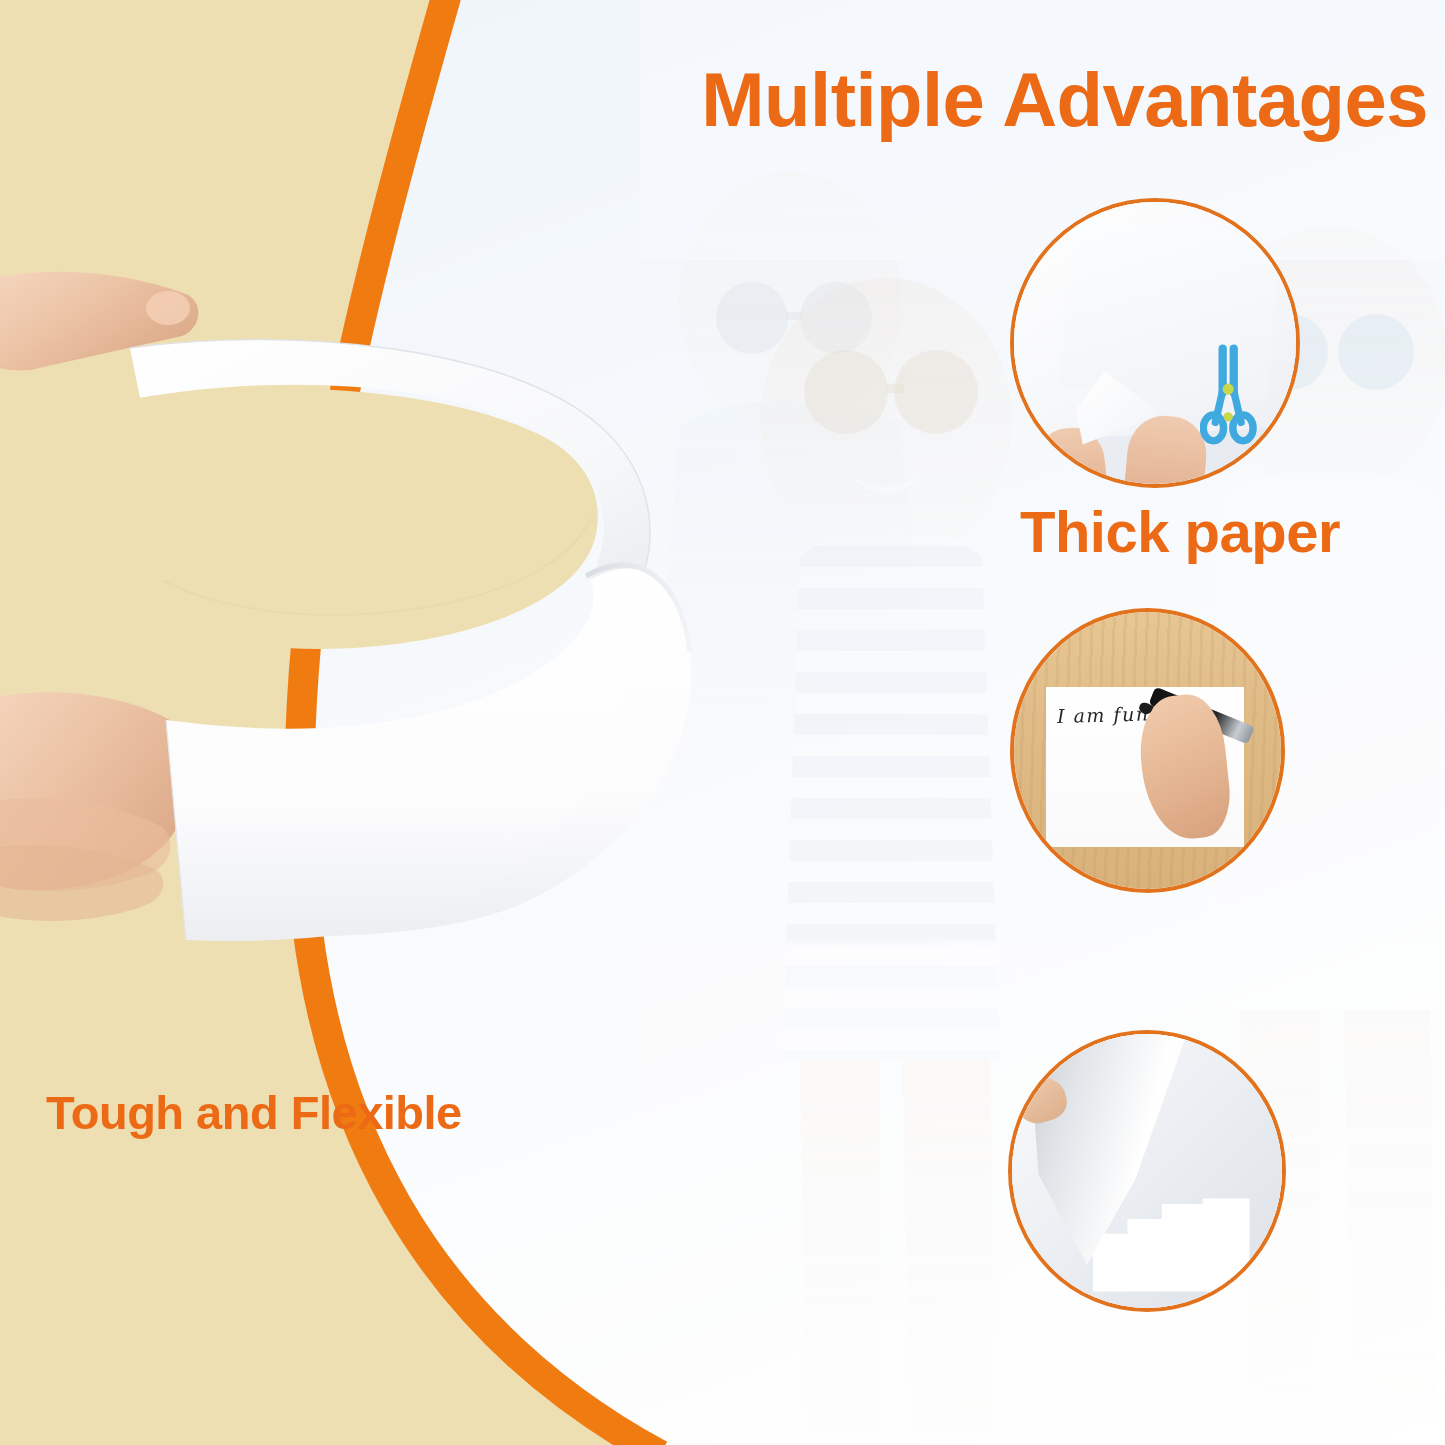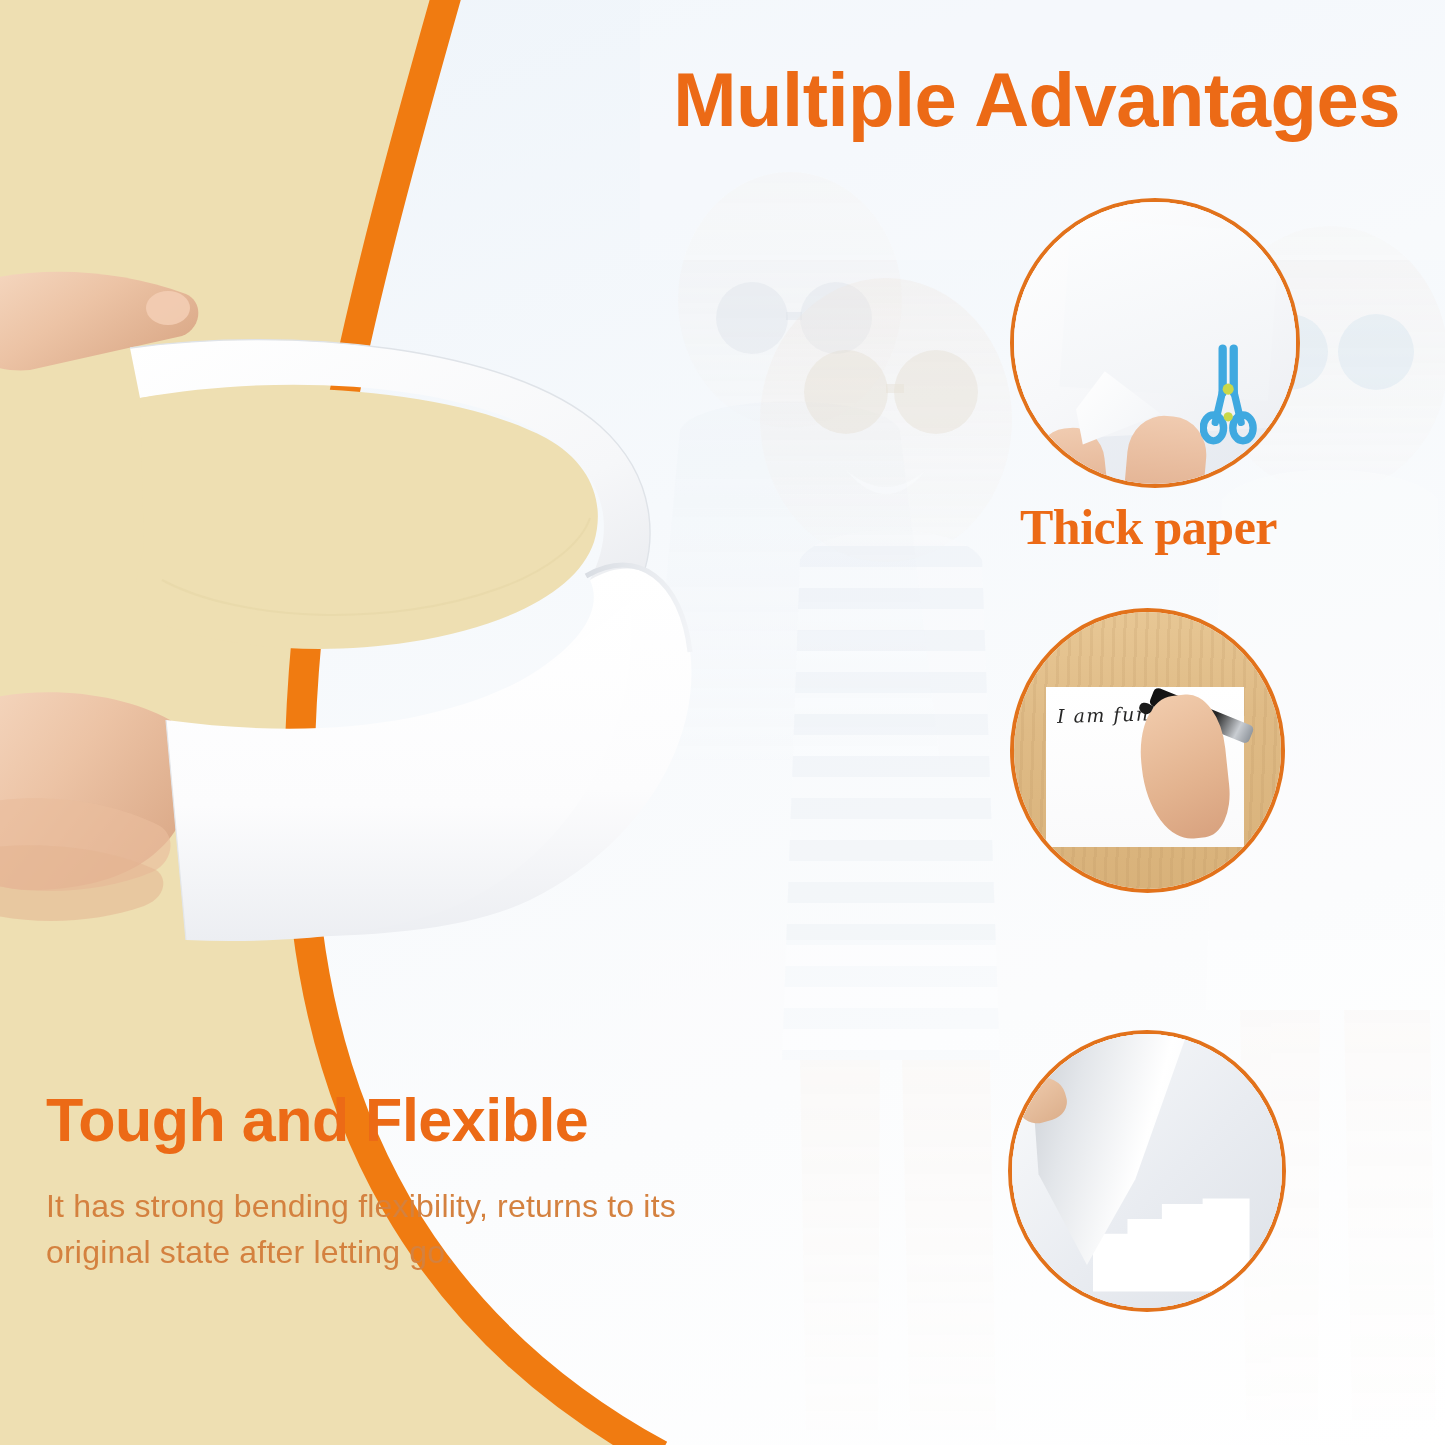--- a/index.html
+++ b/index.html
@@ -17,55 +17,55 @@
   .bg-right{
     position:absolute; inset:0;
     background:linear-gradient(160deg,#EEF4FA 0%,#F6F9FC 38%,#FBFCFD 70%,#FFFFFF 100%);
   }
   .bg-photo{ position:absolute; inset:0; opacity:.5; }
 
   .cream-shape{ position:absolute; left:0; top:0; width:100%; height:100%; }
 
   
   .headline{
-    position:absolute; left:572px; top:60px; width:828px;
+    position:absolute; left:600px; top:60px; width:828px;
     text-align:right;
     font-size:76px; line-height:1.05;
     font-weight:bold;
     letter-spacing:-0.5px;
     color:#EC6A16;
     white-space:nowrap;
     font-stretch:condensed;
   }
 
   
   .left-head{
     position:absolute; left:46px; top:1085px;
-    font-size:61px; font-weight:bold; color:#EC6A16;
+    font-size:47px; font-weight:bold; color:#EC6A16;
     letter-spacing:-0.5px; white-space:nowrap;
   }
   .left-body{
     position:absolute; left:46px; top:1183px; width:700px;
     font-size:32px; line-height:1.45; color:#D4813F;
     letter-spacing:.2px;
   }
 
   
   .feature{ position:absolute; }
   .circle{
     position:absolute; left:0; top:0;
     border-radius:50%;
     border:4px solid #E2721B;
     overflow:hidden;
     background:#fff;
   }
   .feature-label{
     position:absolute;
-    font-size:50px; font-weight:bold; color:#EC6A16;
-    white-space:nowrap; letter-spacing:-0.5px;font-family:Liberation Serif, serif;
+    font-size:58px; font-weight:bold; color:#EC6A16;
+    white-space:nowrap; letter-spacing:-0.5px;
   }
 
   
   .c1-bg{ position:absolute; inset:0; background:linear-gradient(155deg,#F7F9FC 0%,#ECEFF4 48%,#E6EAF0 100%); }
   .c1-sheet{
     position:absolute; left:-6%; top:-4%; width:108%; height:86%;
     background:linear-gradient(150deg,#FFFFFF 0%,#F7F8FA 55%,#EDEFF3 100%);
     transform:rotate(-3deg);
   }
   .c1-sheet2{
@@ -262,21 +262,20 @@
              C588,340 520,376 420,392 C330,406 240,398 176,376
              C146,364 140,330 154,300 Z" fill="#EEDFB2"></path>
     <path d="M172,330 C250,372 400,378 510,338 C560,320 592,292 600,268" fill="none" stroke="#e7d7a8" stroke-width="2" opacity=".7"></path>
 
     <path d="M596,326 C648,296 692,330 700,402" fill="none" stroke="url(#edgeG)" stroke-width="5"></path>
   </svg>
 
   <div class="headline">Multiple Advantages</div>
 
   <div class="left-head">Tough and Flexible</div>
-  <div class="left-body">It has strong bending flexibility, returns to its original state after letting go.</div>
 
   <div class="feature" style="left:1010px;top:198px;width:290px;height:290px">
     <div class="circle" style="width:290px;height:290px">
       <div class="c1-bg"></div>
       <div class="c1-sheet"></div>
       <div class="c1-sheet2"></div>
       <div class="c1-hand-l"></div>
       <div class="c1-hand-r"></div>
       <div class="c1-fold"></div>
       <svg class="scissor" viewBox="0 0 60 110">

